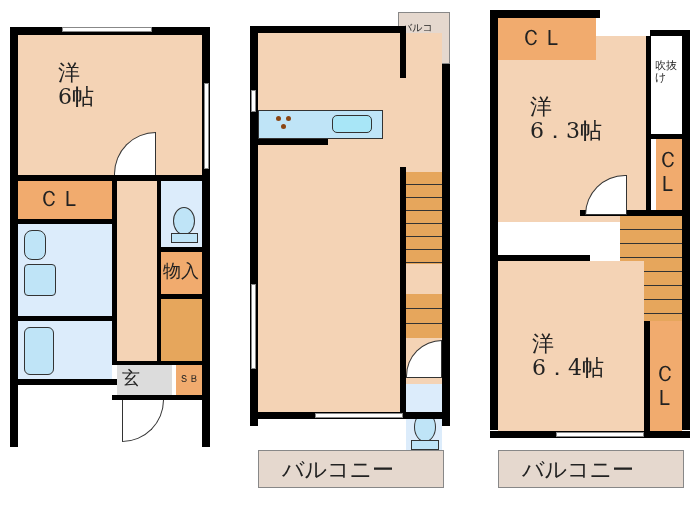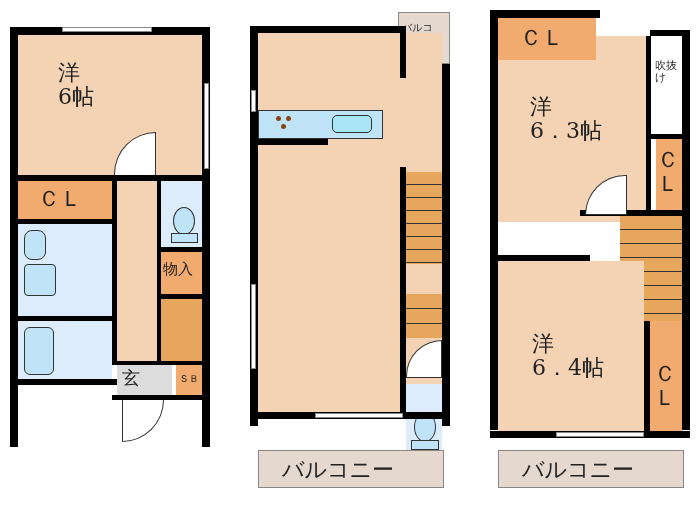--- a/index.html
+++ b/index.html
@@ -42,21 +42,21 @@
 
   <div class="abs room" style="left:107px;top:154px;width:40px;height:180px;"></div>
   <div class="wall" style="left:147px;top:154px;width:4px;height:180px;"></div>
 
   <div class="abs wet" style="left:151px;top:154px;width:41px;height:66px;"></div>
   <div class="fixture" style="left:163px;top:180px;width:22px;height:28px;border-radius:50%;"></div>
   <div class="fixture" style="left:161px;top:206px;width:27px;height:10px;"></div>
   <div class="wall" style="left:151px;top:220px;width:45px;height:5px;"></div>
 
   <div class="abs cl" style="left:151px;top:225px;width:41px;height:42px;"></div>
-  <div class="lbl" style="left:153px;top:234px;font-size:15px;">物入</div>
+  <div class="lbl" style="left:153px;top:234px;font-size:18px;">物入</div>
   <div class="wall" style="left:151px;top:267px;width:45px;height:5px;"></div>
 
   <div class="abs stair" style="left:151px;top:272px;width:41px;height:62px;"></div>
 
   <div class="abs wet" style="left:8px;top:197px;width:94px;height:92px;"></div>
   <div class="fixture" style="left:14px;top:203px;width:22px;height:30px;border-radius:8px;"></div>
   <div class="fixture" style="left:14px;top:237px;width:32px;height:32px;border-radius:4px;"></div>
   <div class="wall" style="left:0;top:289px;width:102px;height:5px;"></div>
 
   <div class="abs wet" style="left:8px;top:294px;width:94px;height:58px;"></div>

